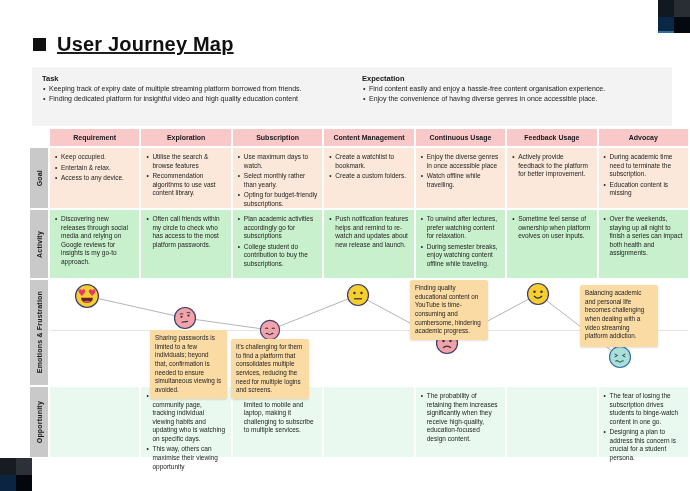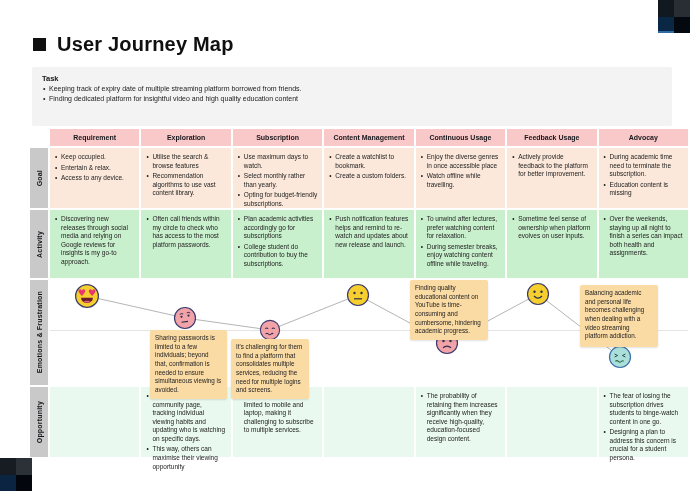--- a/index.html
+++ b/index.html
@@ -16,21 +16,21 @@
   
   .corner{position:absolute;display:grid;grid-template-columns:16px 16px;grid-template-rows:17px 16px;}
   .corner-tr{top:0;right:0;}
   .corner-bl{left:0;bottom:0;}
   .corner div{width:16px;height:100%;}
   .tr-a{background:#121820;} .tr-b{background:#292e34;}
   .tr-c{background:#0a2746;box-shadow:inset 0 -2px 0 #2e6da4;} .tr-d{background:#04080f;}
   .bl-a{background:#171c23;} .bl-b{background:#2c3137;}
   .bl-c{background:#0a2441;} .bl-d{background:#03070d;}
   
-  .title-row{position:absolute;left:33px;top:33px;display:flex;align-items:center;gap:11px;}
+  .title-row{position:absolute;left:33px;top:33px;display:flex;align-items:center;gap:11px;text-decoration:underline;}
   .title-square{width:13px;height:13px;background:#101010;}
   .page-title{font-size:20px;font-weight:700;color:#101010;letter-spacing:.2px;}
   
   .brief{position:absolute;left:32px;top:67px;width:640px;height:59px;background:#f3f3f3;
          border-radius:2px;display:flex;}
   .brief-col{flex:1;padding:7px 12px 6px 10px;}
   .brief-heading{font-size:7.5px;font-weight:700;margin-bottom:1px;color:#17171c;}
   .brief ul{list-style:none;}
   .brief li{position:relative;padding-left:7px;font-size:7px;line-height:1.38;color:#222;}
   .brief li::before{content:"\2022";position:absolute;left:1px;top:0;}
@@ -89,20 +89,27 @@
 </div>
 
 <div class="brief">
   <div class="brief-col">
     <div class="brief-heading">Task</div>
     <ul>
         <li>Keeping track of expiry date of multiple streaming platform borrowed from friends.</li>
         <li>Finding dedicated platform for insightful video and high quality education content</li>
       </ul>
   </div>
+  <div class="brief-col">
+    <div class="brief-heading">Expectation</div>
+    <ul>
+        <li>Find content easily and enjoy a hassle-free content organisation experience.</li>
+        <li>Enjoy the convenience of having diverse genres in once accessible place.</li>
+      </ul>
+  </div>
 </div>
 
 <div class="journey-table">
 
   <div></div>
   <div class="th">Requirement</div>
   <div class="th">Exploration</div>
   <div class="th">Subscription</div>
   <div class="th">Content Management</div>
   <div class="th">Continuous Usage</div>

